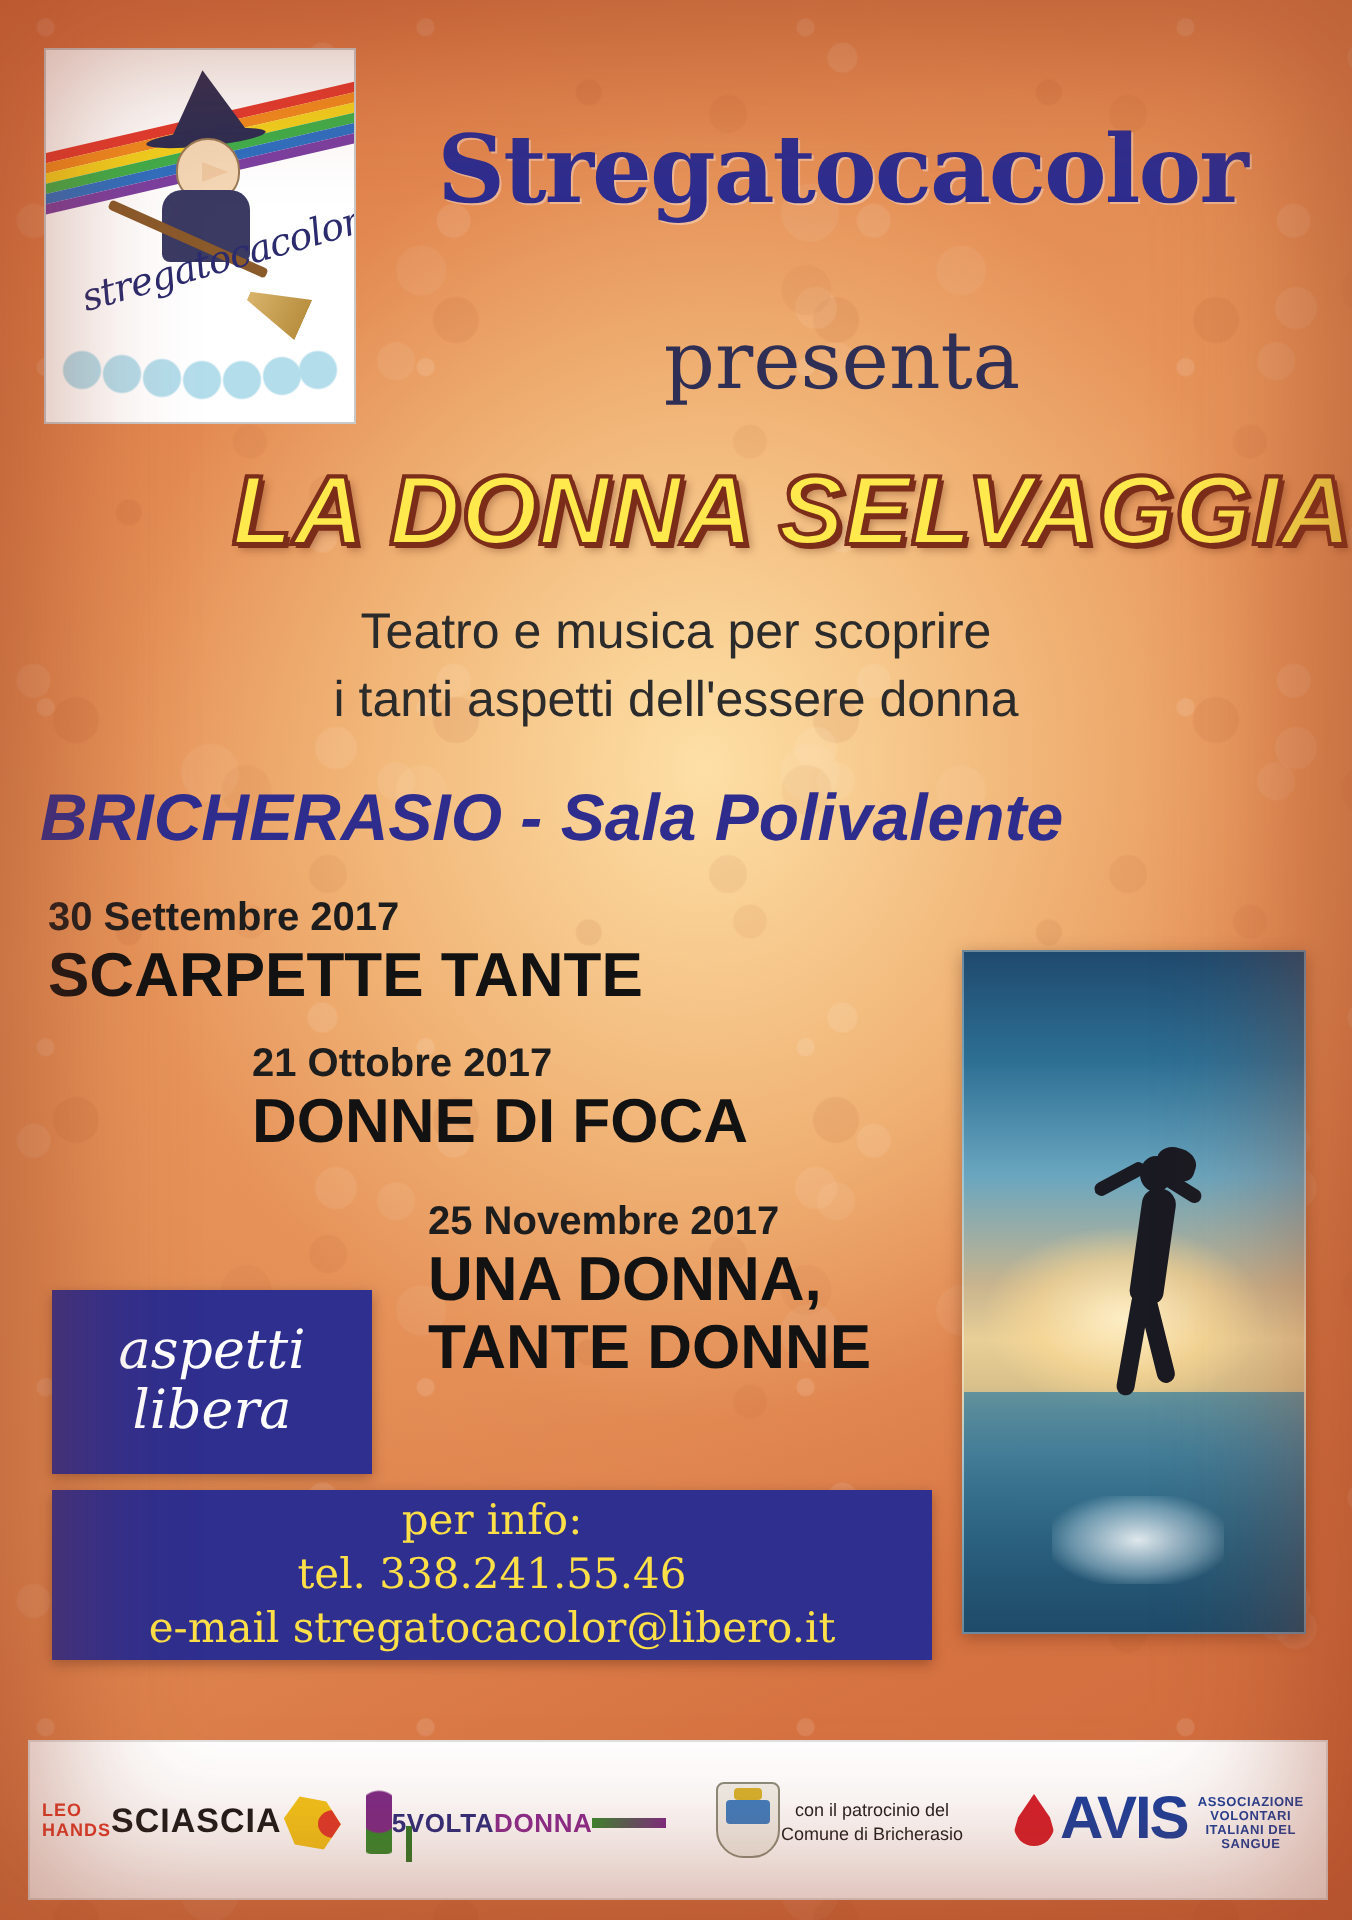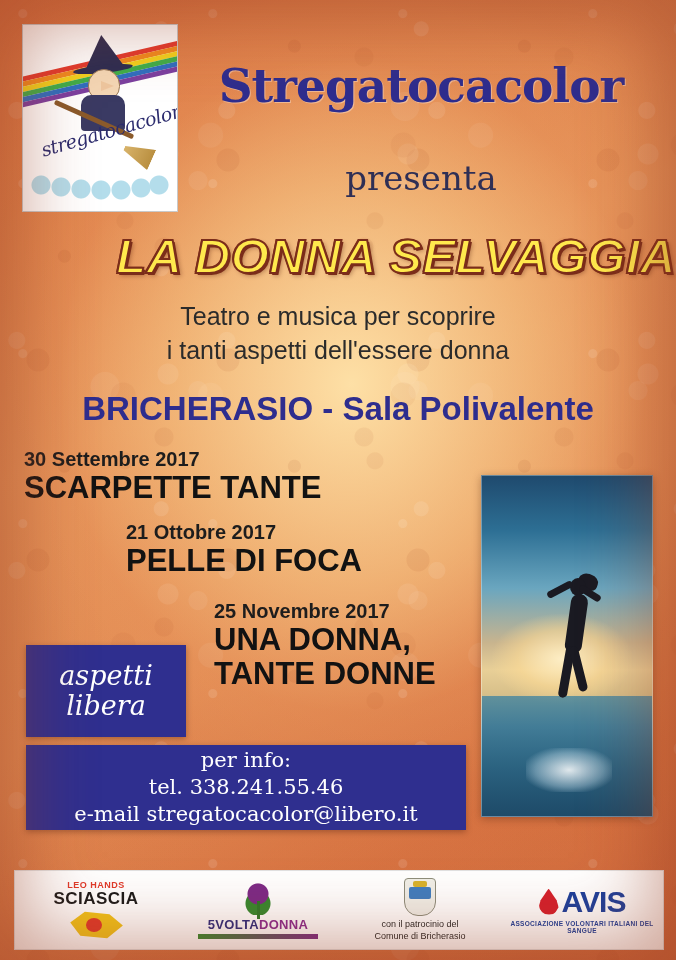--- a/index.html
+++ b/index.html
@@ -195,21 +195,21 @@
     letter-spacing: -1px;
     text-shadow: 1px 1px 0 rgba(255,255,255,0.35);
   }
   .presenta {
     position: absolute;
     left: 186px;
     top: 158px;
     width: 470px;
     text-align: center;
     font-family: "DejaVu Serif", serif;
-    font-size: 34px;
+    font-size: 40px;
     color: #2f2f55;
   }
   .show-title {
     position: absolute;
     left: 0;
     top: 228px;
     width: 676px;
     text-align: right;
     font-family: "Liberation Sans", sans-serif;
     font-weight: bold;
@@ -232,25 +232,26 @@
     font-family: "Liberation Sans", sans-serif;
     font-size: 25px;
     color: #2b2b2b;
     line-height: 1.35;
   }
   .venue {
     position: absolute;
     left: 20px;
     top: 390px;
     width: 636px;
-    text-align: center;
+    text-align: left;
     font-family: "Liberation Sans", sans-serif;
     font-weight: bold;
     font-size: 33px;
     color: #2e2d8e;
+    font-style: italic;
   }
 
   
   .events {
     position: absolute;
     left: 14px;
     top: 448px;
     width: 470px;
   }
   .event {
@@ -428,40 +429,40 @@
     background: #2f2f8f;
     display: flex;
     flex-direction: column;
     align-items: center;
     justify-content: center;
     box-shadow: 0 2px 6px rgba(60,20,10,0.35);
   }
   .info span {
     font-family: "DejaVu Serif", serif;
     font-size: 21px;
-    color: #ffffff;
+    color: #fde047;
     line-height: 1.3;
   }
 
   
   .sponsors {
     position: absolute;
     left: 14px;
     bottom: 10px;
     width: 648px;
     height: 78px;
     background: #ffffff;
     display: flex;
     align-items: center;
     justify-content: space-around;
     border: 1px solid #e2e2e2;
   }
   .sponsor {
     display: flex;
-    flex-direction: column;
+    flex-direction: row;
     align-items: center;
     justify-content: center;
     height: 100%;
     position: relative;
     width: 150px;
   }
   
   .sp1-top {
     font-family: "Liberation Sans", sans-serif;
     font-size: 9px;
@@ -638,21 +639,21 @@
 
   <div class="venue">BRICHERASIO - Sala Polivalente</div>
 
   <div class="events">
     <div class="event ev1">
       <div class="ev-date">30 Settembre 2017</div>
       <div class="ev-name">SCARPETTE TANTE</div>
     </div>
     <div class="event ev2">
       <div class="ev-date">21 Ottobre 2017</div>
-      <div class="ev-name">PELLE DI FOCA</div>
+      <div class="ev-name">DONNE DI FOCA</div>
     </div>
     <div class="event ev3">
       <div class="ev-date">25 Novembre 2017</div>
       <div class="ev-name">UNA DONNA,</div>
       <div class="ev-name">TANTE DONNE</div>
     </div>
   </div>
 
   <div class="photo">
     <div class="sun-glow"></div>

